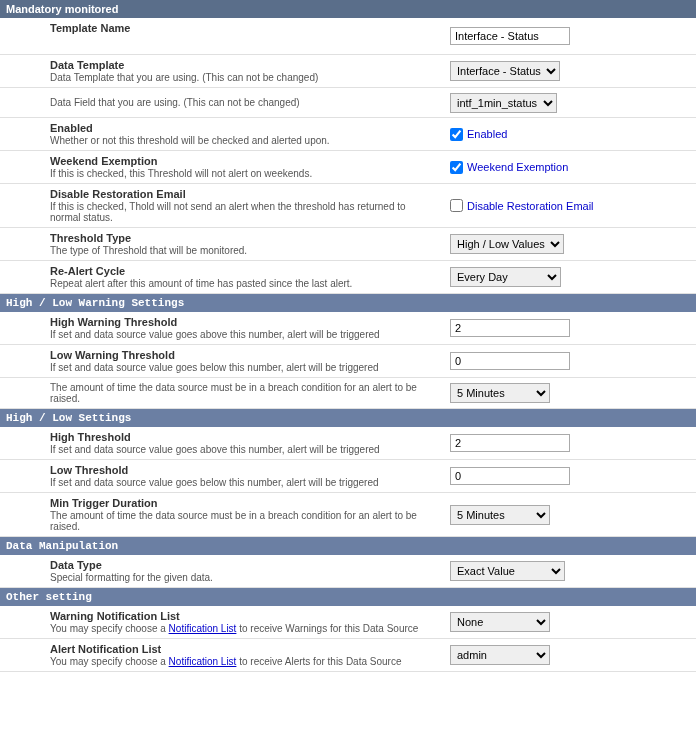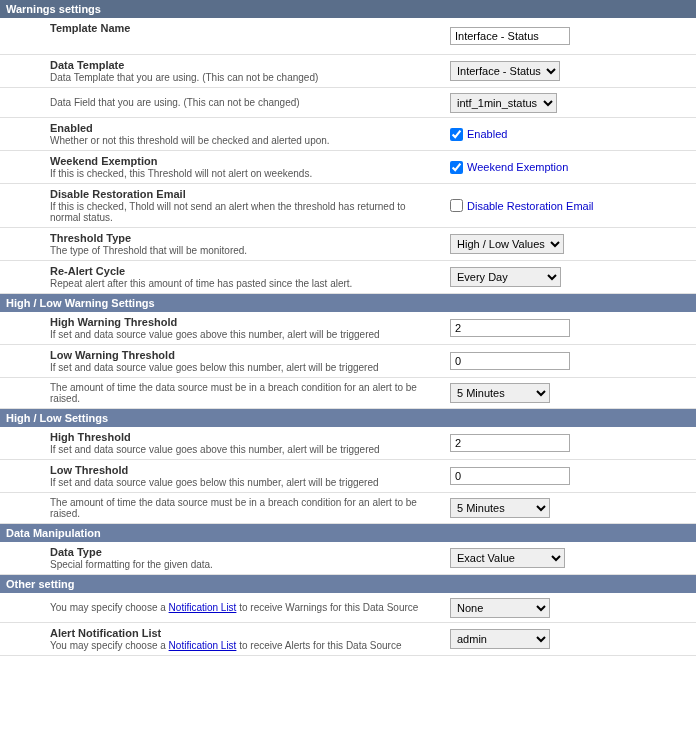--- a/index.html
+++ b/index.html
@@ -8,20 +8,21 @@
       font-size: 11px;
       background: #fff;
       width: 696px;
     }
     .section-header {
       background: #6b7fa3;
       color: #fff;
       font-weight: bold;
       padding: 3px 6px;
       font-size: 11px;
+      font-family: Liberation Mono, monospace;
     }
     .row {
       display: flex;
       border-bottom: 1px solid #e0e0e0;
       align-items: center;
       min-height: 30px;
       padding-left: 44px;
     }
     .row-label {
       width: 400px;
@@ -83,21 +84,21 @@
     .template-name-input {
       border: 1px solid #aaa;
       padding: 2px 4px;
       width: 270px;
       font-size: 11px;
     }
   </style>
 </head>
 <body>
 
-<div class="mandatory-header">Warnings settings</div>
+<div class="mandatory-header">Mandatory monitored</div>
 
 <div class="row">
   <div class="row-label row-label-full">
     <span class="field-title">Template Name</span>
   </div>
   <div class="row-control">
     <input type="text" class="template-name-input" value="Interface - Status" style="">
   </div>
 </div>
 
@@ -245,20 +246,21 @@
     <span class="field-title">Low Threshold</span>
     <span class="field-desc">If set and data source value goes below this number, alert will be triggered</span>
   </div>
   <div class="row-control">
     <input type="text" value="0" style="">
   </div>
 </div>
 
 <div class="row">
   <div class="row-label">
+    <span class="field-title">Min Trigger Duration</span>
     <span class="field-desc">The amount of time the data source must be in a breach condition for an alert to be raised.</span>
   </div>
   <div class="row-control">
     <select>
       <option>5 Minutes</option>
       <option>10 Minutes</option>
       <option>15 Minutes</option>
       <option>30 Minutes</option>
       <option>1 Hour</option>
     </select>
@@ -278,20 +280,21 @@
       <option>Percentage</option>
       <option>Scientific Notation</option>
     </select>
   </div>
 </div>
 
 <div class="section-header">Other setting</div>
 
 <div class="row">
   <div class="row-label">
+    <span class="field-title">Warning Notification List</span>
     <span class="field-desc">
       You may specify choose a <a href="#">Notification List</a> to receive Warnings for this Data Source
     </span>
   </div>
   <div class="row-control">
     <select>
       <option>None</option>
       <option>admin</option>
     </select>
   </div>

